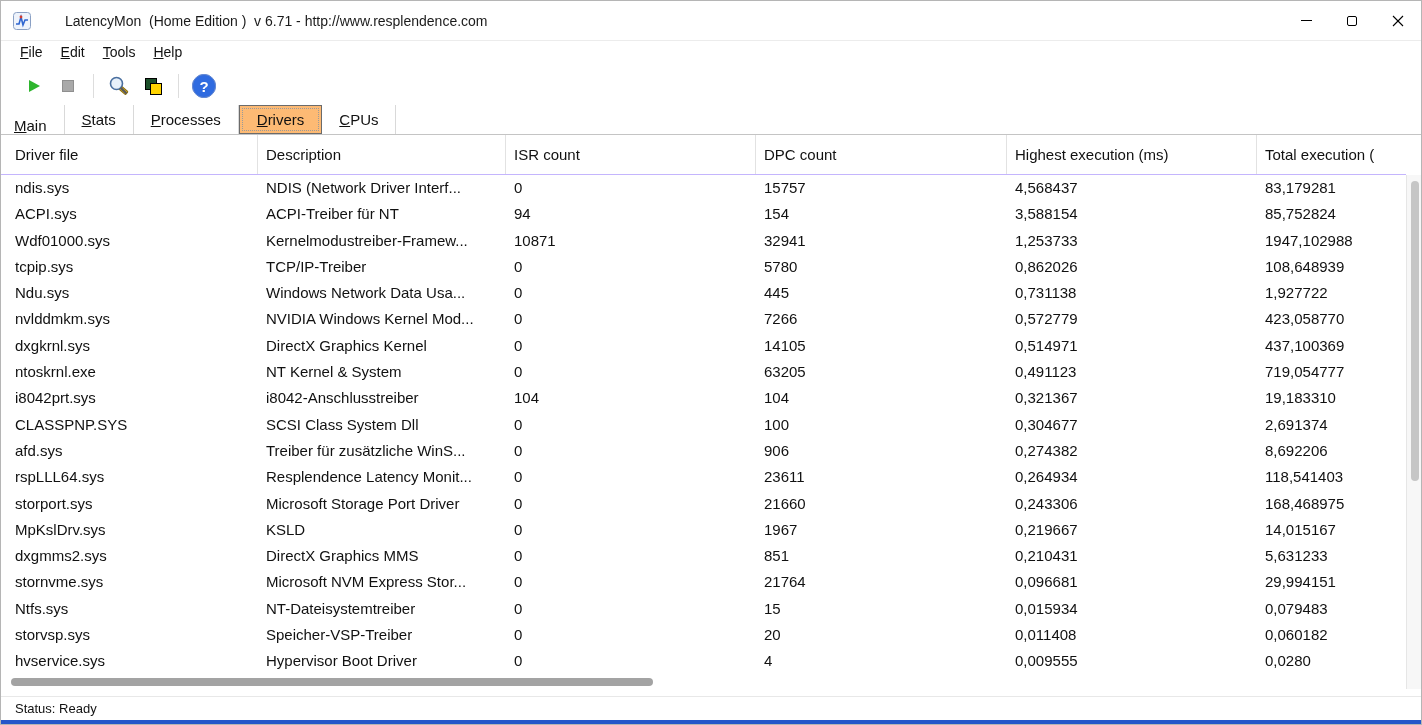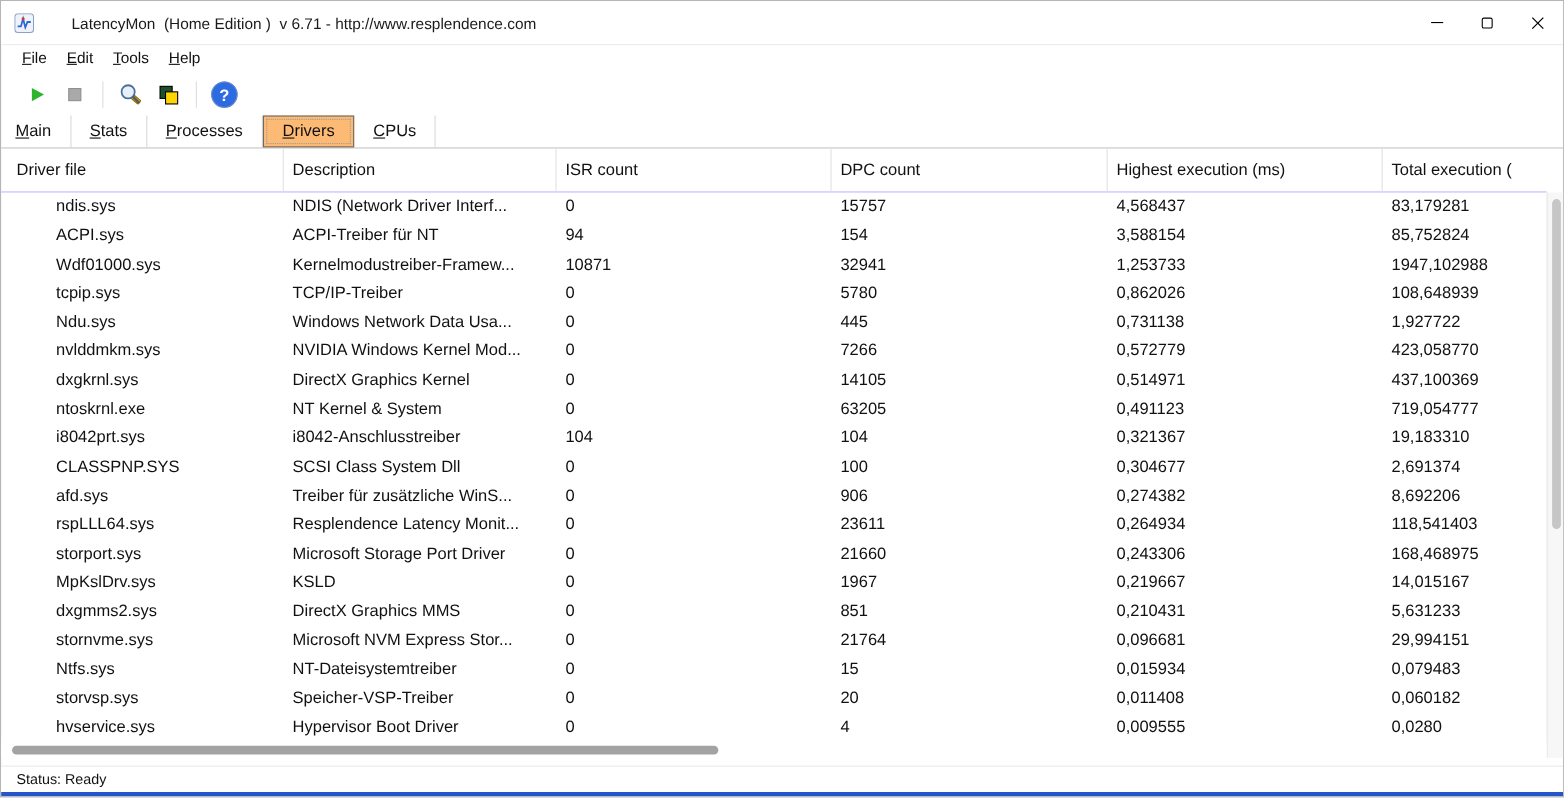--- a/index.html
+++ b/index.html
@@ -24,34 +24,34 @@
   .menu-item { padding:3px 9px; cursor:default; }
 
   
   .toolbar { height:38px; display:flex; align-items:center; padding-left:16px; }
   .tb-btn { width:34px; height:30px; display:flex; align-items:center; justify-content:center; }
   .tb-sep { width:1px; height:24px; background:#dddddd; margin:0 8px; }
 
   
   .tabbar { height:30px; display:flex; align-items:stretch; border-bottom:1px solid #c4c4c4; font-size:15px; }
   .tab { display:flex; align-items:center; padding:0 17px; border-right:1px solid #d9d9d9; cursor:default; }
-  .tab:first-child { padding-left:13px; }
+  .tab:first-child { padding-left:13px;align-items:flex-end; }
   .tab.active { border:1px solid #6b6b6b; outline:1px dotted #9a9a9a; outline-offset:-4px; background:#fdba74; }
 
   
   .content { position:relative; height:554px; width:1422px; }
   .grid-row { display:grid; grid-template-columns:257px 248px 250px 251px 250px 1fr; width:1405px; }
   .thead { height:40px; line-height:40px; font-size:15px; border-bottom:1px solid #c4b5fd; }
   .hcell { padding-left:8px; border-right:1px solid #e2e2e2; overflow:hidden; white-space:nowrap; }
   .hcell:first-child { padding-left:14px; }
   .hcell:last-child { border-right:none; }
   .tbody { height:500px; overflow:hidden; }
   .trow { height:26.3px; line-height:26.3px; font-size:15px; }
   .tcell { padding-left:8px; overflow:hidden; white-space:nowrap; }
-  .tcell:first-child { padding-left:14px;margin-left:36px; }
+  .tcell:first-child { padding-left:14px; }
 
   
   .vscroll { position:absolute; top:40px; right:0; width:17px; height:514px; background:#f7f7f7; border-left:1px solid #e6e6e6; }
   .vthumb { position:absolute; top:6px; left:4px; width:8px; height:300px; border-radius:4px; background:#c6c6c6; }
   .hscroll { position:absolute; left:0; top:540px; width:1405px; height:14px; background:#fff; }
   .hthumb { position:absolute; left:10px; top:3px; width:642px; height:8px; border-radius:4px; background:#a3a3a3; }
 
   
   .statusbar { position:absolute; left:0; bottom:4px; width:100%; height:24px; display:flex; align-items:center;
                padding-left:14px; font-size:13px; border-top:1px solid #e8e8e8; background:#fff; }

